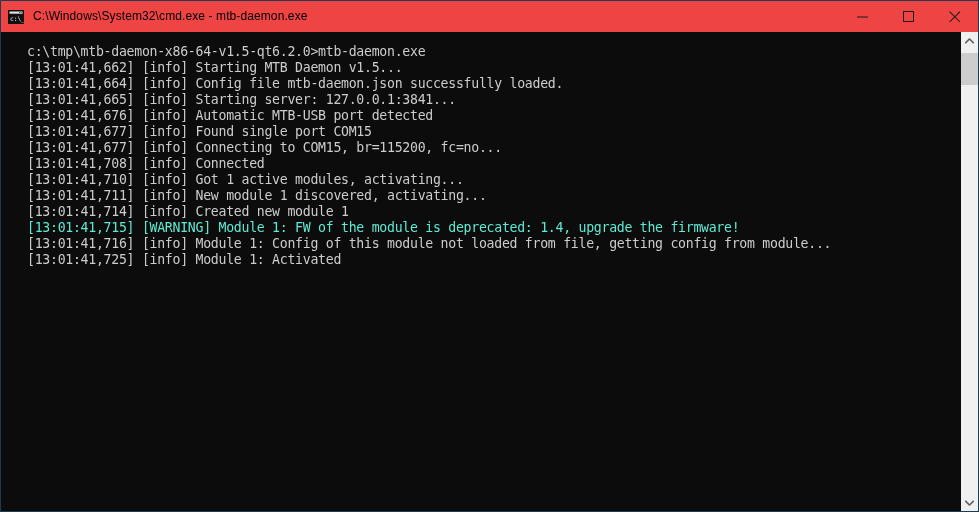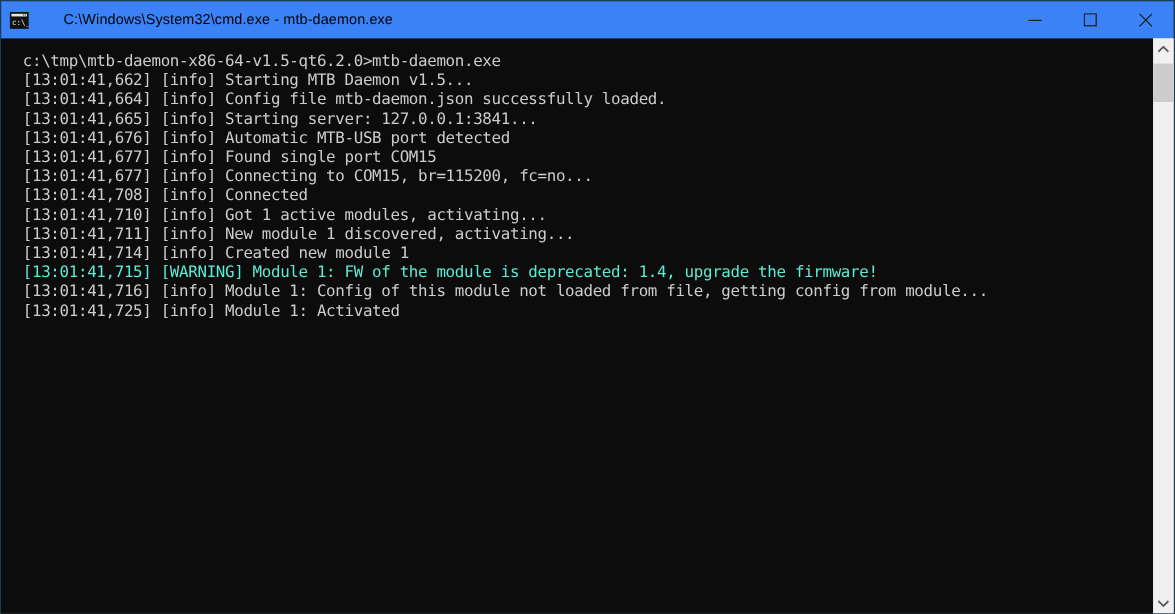--- a/index.html
+++ b/index.html
@@ -25,26 +25,25 @@
     border: 1px solid #1c3c54;
     background: #0c0c0c;
     display: flex;
     flex-direction: column;
   }
 
   
   #titlebar {
     height: 31px;
     min-height: 31px;
-    background: #3b82f6;
+    background: #ef4444;
     display: flex;
     align-items: center;
     position: relative;
     user-select: none;
-    gap: 20px;
   }
   #app-icon {
     width: 16px;
     height: 16px;
     margin-left: 7px;
     margin-right: 9px;
     flex: 0 0 auto;
     display: block;
   }
   #title-text {
@@ -81,24 +80,25 @@
     background: #0c0c0c;
     min-height: 0;
   }
   #console {
     flex: 1 1 auto;
     background: #0c0c0c;
     font-family: "DejaVu Sans Mono", monospace;
     font-size: 13.2px;
     line-height: 16px;
     color: #cccccc;
-    padding: 12px 0 0 18px;
+    padding: 12px 0 0 2px;
     white-space: pre;
     overflow: hidden;
     letter-spacing: -0.28px;
+    margin-left: 24px;
   }
   .line { white-space: pre; display: block; height: 16px; }
   .c-white   { color: #cccccc; }
   .c-warning { color: #5eead4; }
 
   
   #scrollbar {
     width: 17px;
     min-width: 17px;
     background: #f0f0f0;

